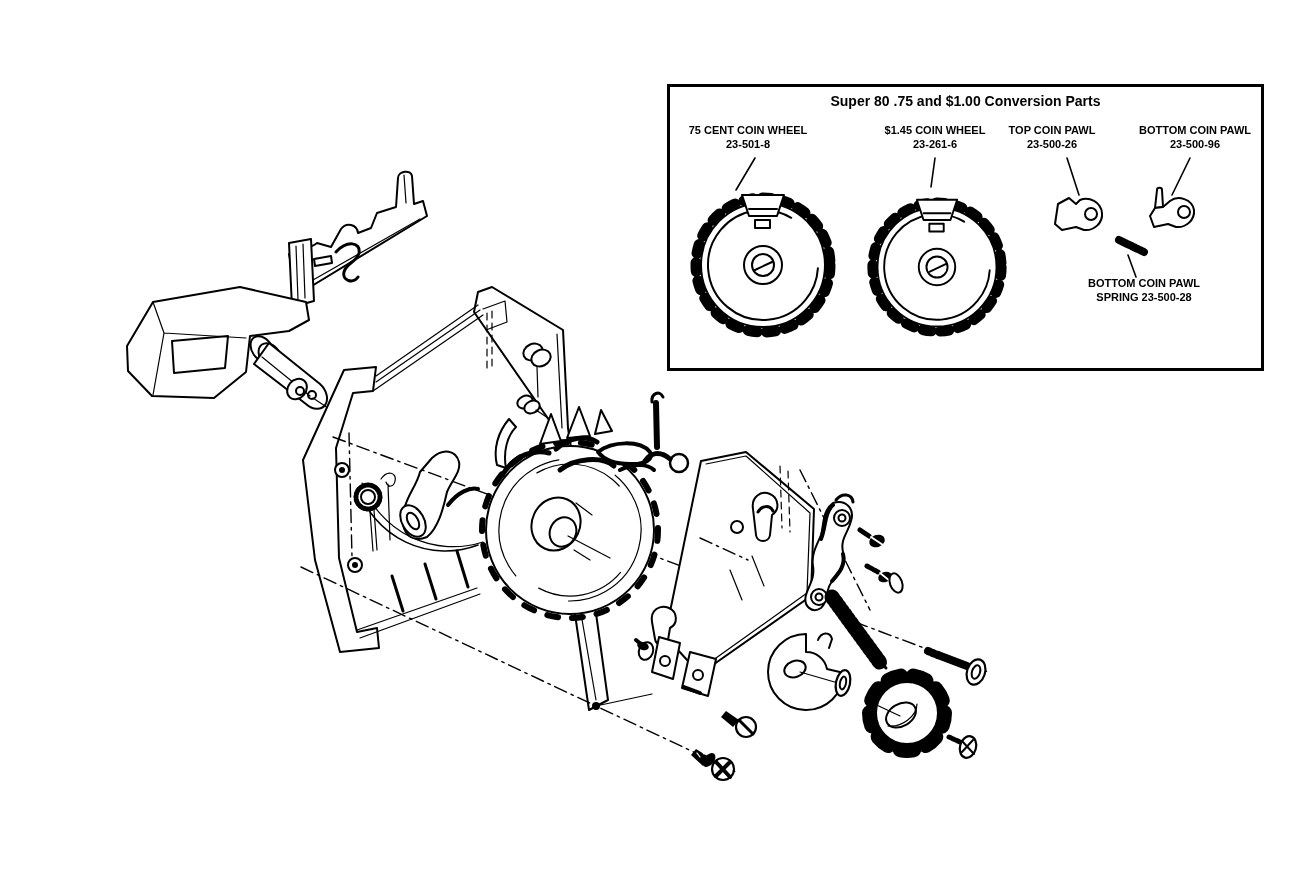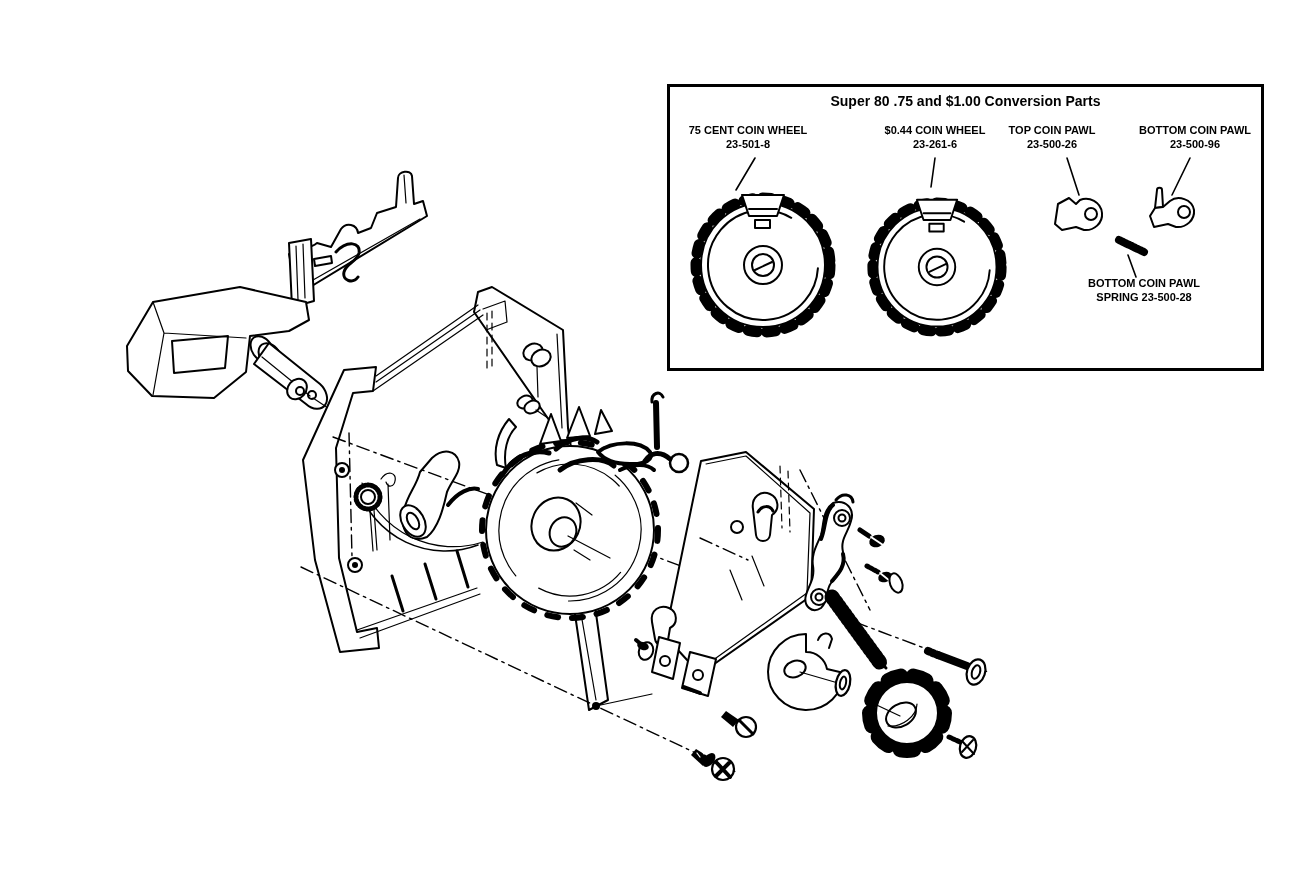--- a/index.html
+++ b/index.html
@@ -233,21 +233,21 @@
   </svg>
 
   <div class="inset">
     <div class="inset-title">Super 80 .75 and $1.00 Conversion Parts</div>
 
     <div class="plabel" style="left:78px;top:37px">
       <div>75 CENT COIN WHEEL</div>
       <div>23-501-8</div>
     </div>
     <div class="plabel" style="left:265px;top:37px">
-      <div>$0.44 COIN WHEEL</div>
+      <div>$1.45 COIN WHEEL</div>
       <div>23-261-6</div>
     </div>
     <div class="plabel" style="left:382px;top:37px">
       <div>TOP COIN PAWL</div>
       <div>23-500-26</div>
     </div>
     <div class="plabel" style="left:525px;top:37px">
       <div>BOTTOM COIN PAWL</div>
       <div>23-500-96</div>
     </div>

